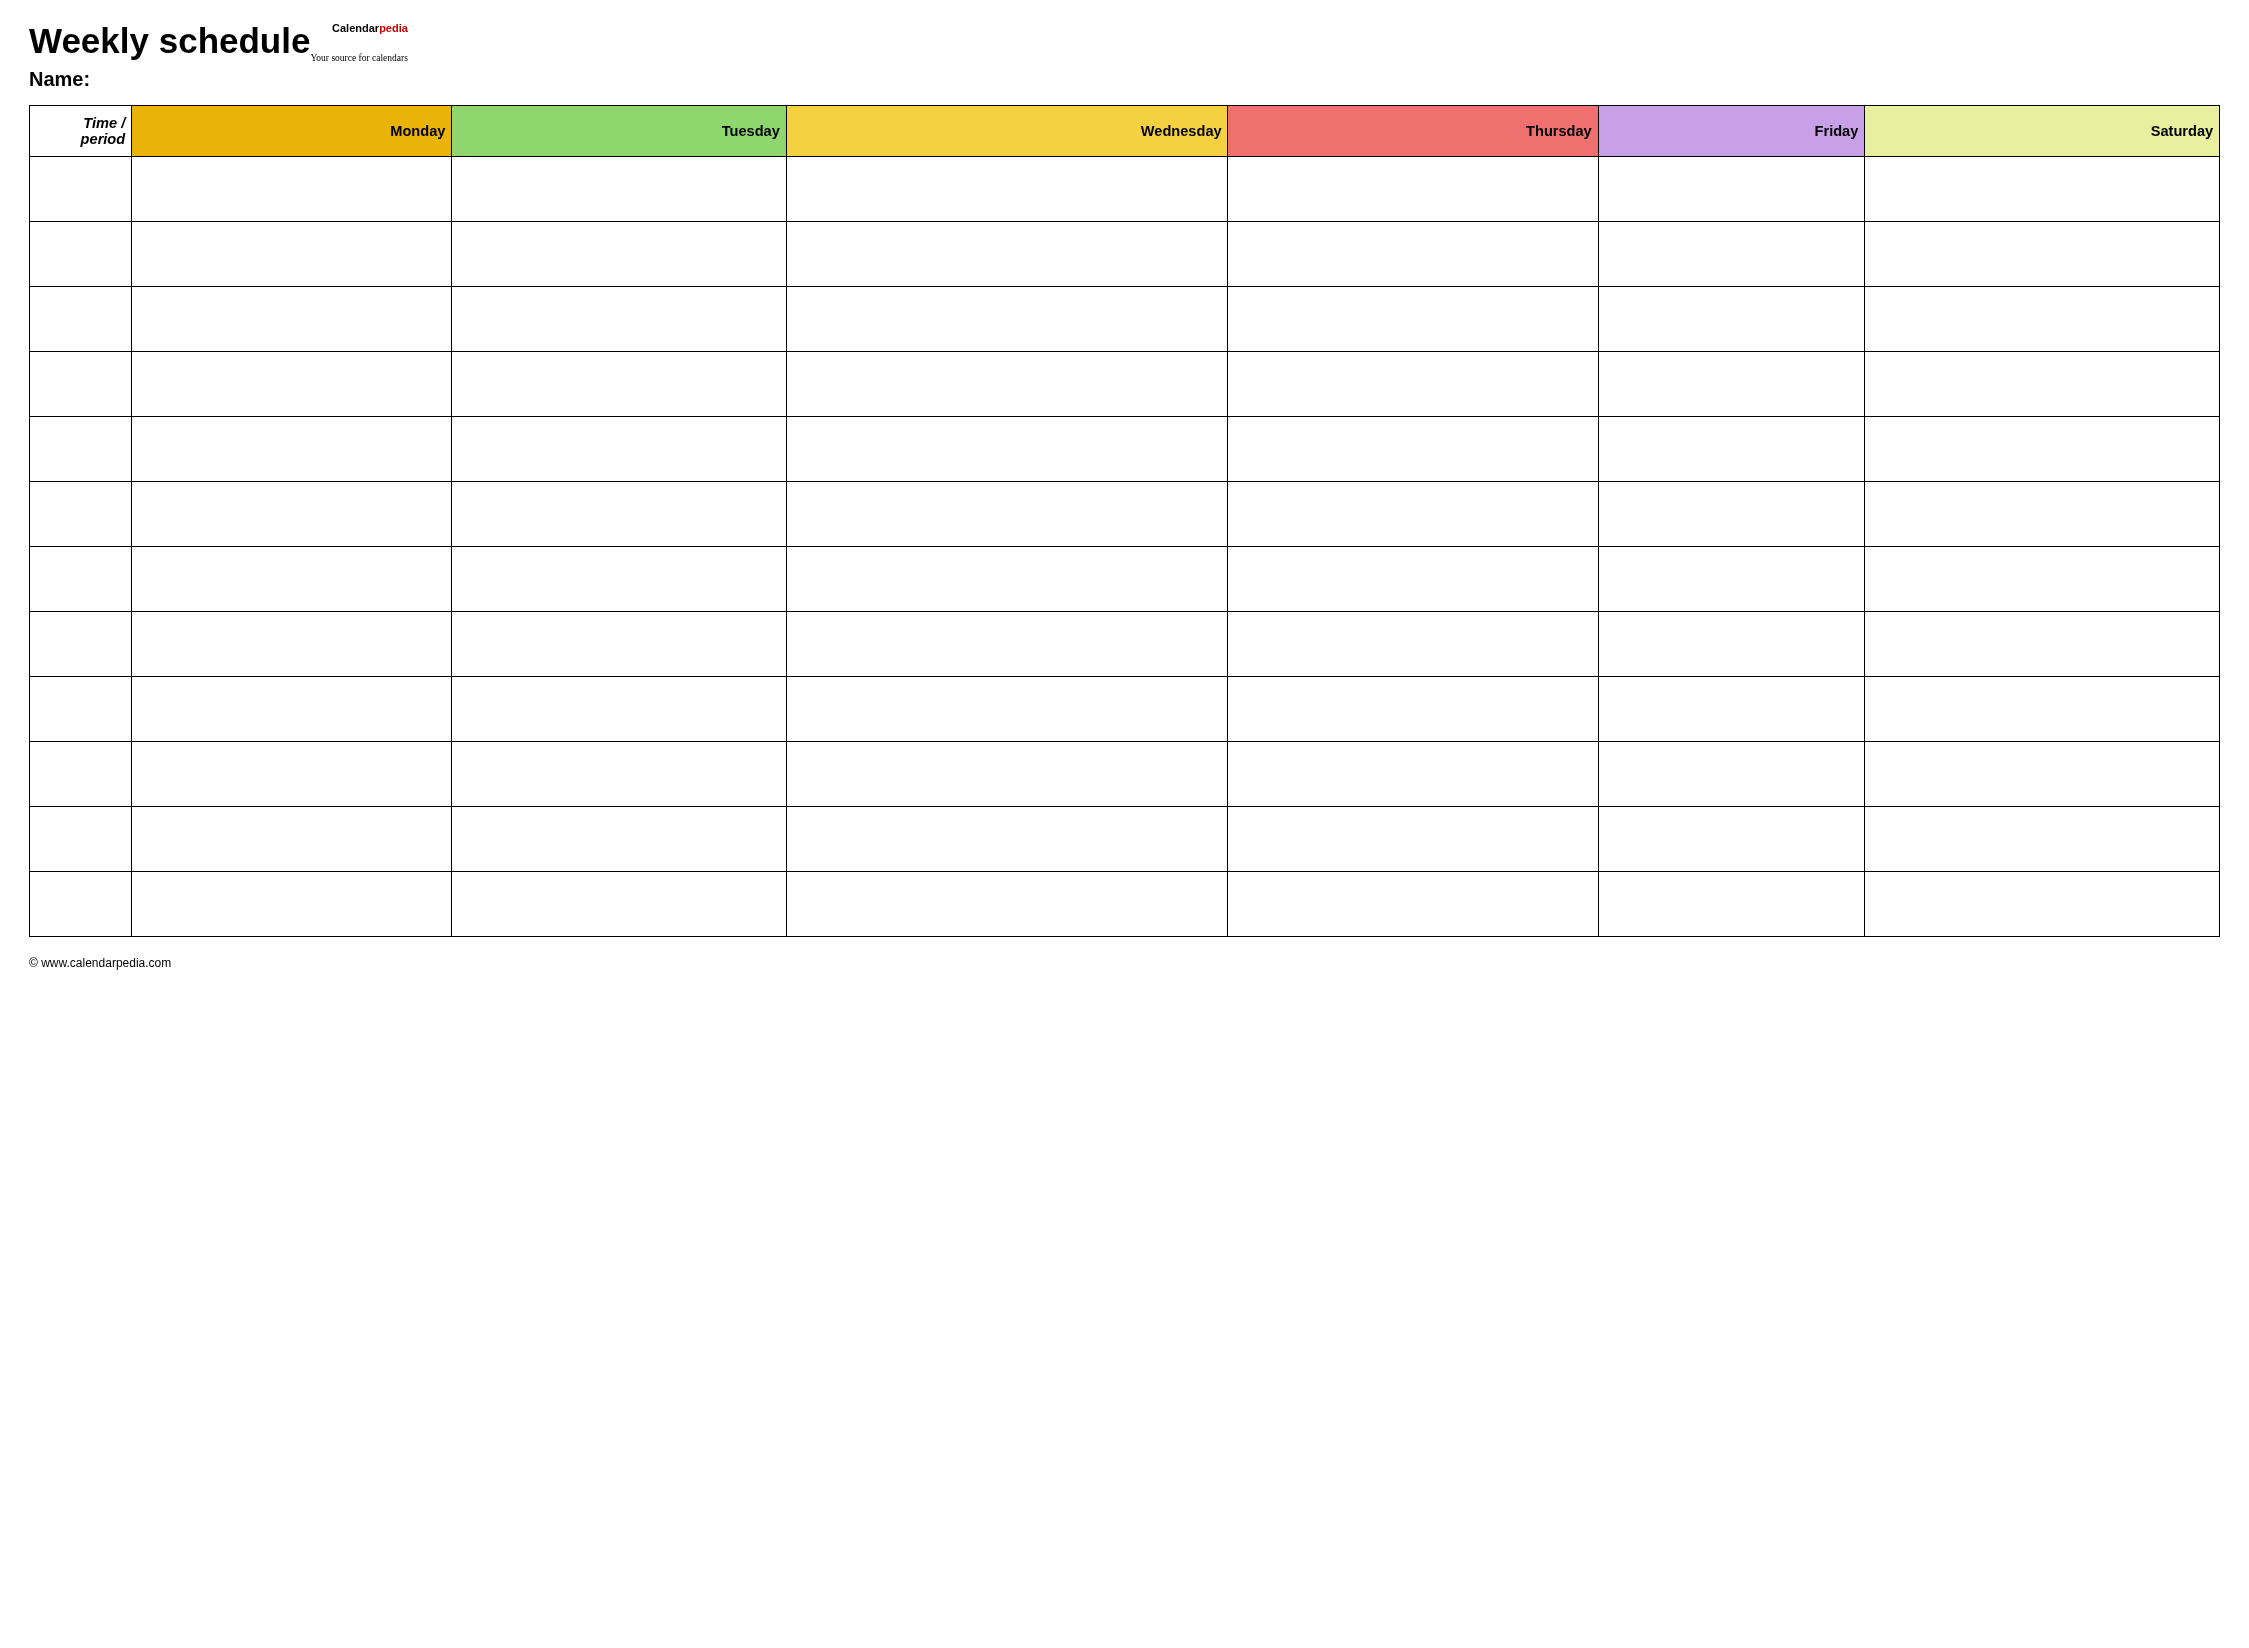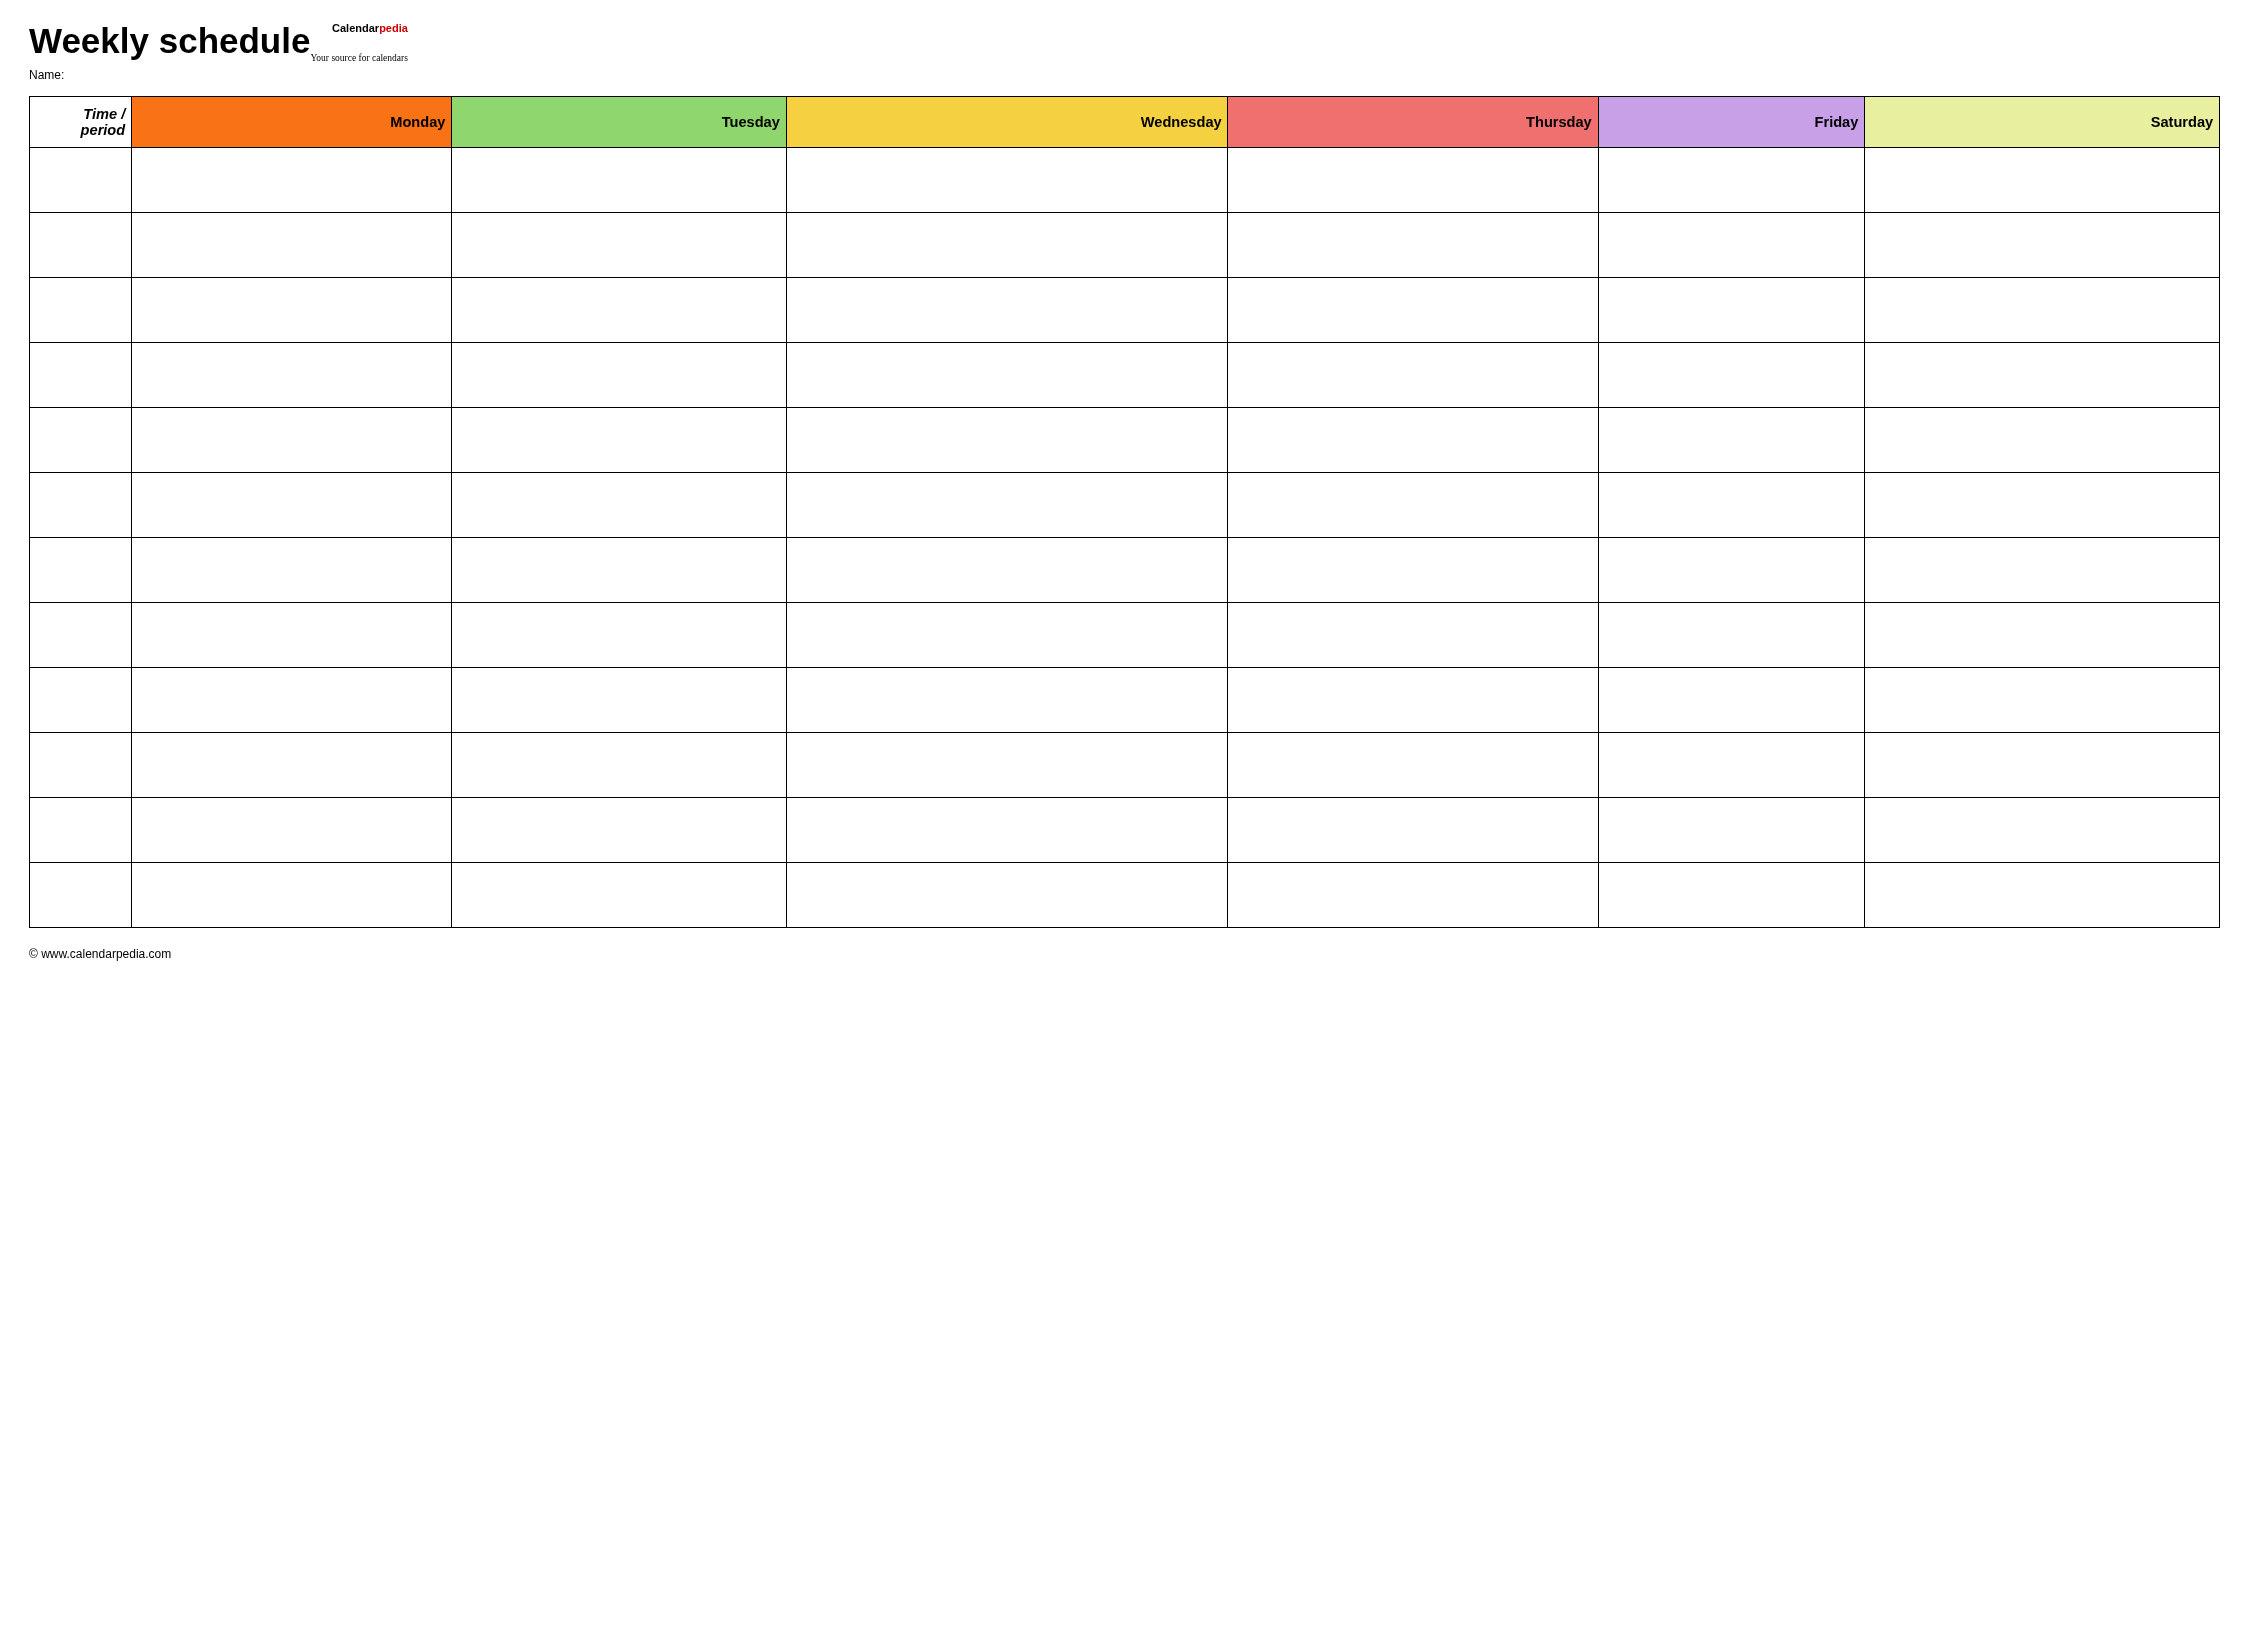--- a/index.html
+++ b/index.html
@@ -27,22 +27,22 @@
     }
 
     .page-title {
       font-size: 35px;
       font-weight: bold;
       color: #000000;
       line-height: 1.1;
     }
 
     .name-label {
-      font-size: 12px;
-      font-weight: normal;
+      font-size: 20px;
+      font-weight: bold;
       color: #000000;
       margin-top: 7.3px;
     }
 
     .logo-section {
       display: flex;
       flex-direction: column;
       align-items: flex-end;
     }
 
@@ -98,21 +98,21 @@
 
     .col-time {
       background-color: #ffffff;
       width: 102px;
       font-style: italic;
       font-size: 11.6px;
       font-weight: bold;
     }
 
     .col-monday {
-      background-color: #f97316;
+      background-color: #eab308;
     }
 
     .col-tuesday {
       background-color: #8fd66e;
     }
 
     .col-wednesday {
       background-color: #f5d040;
     }
 

